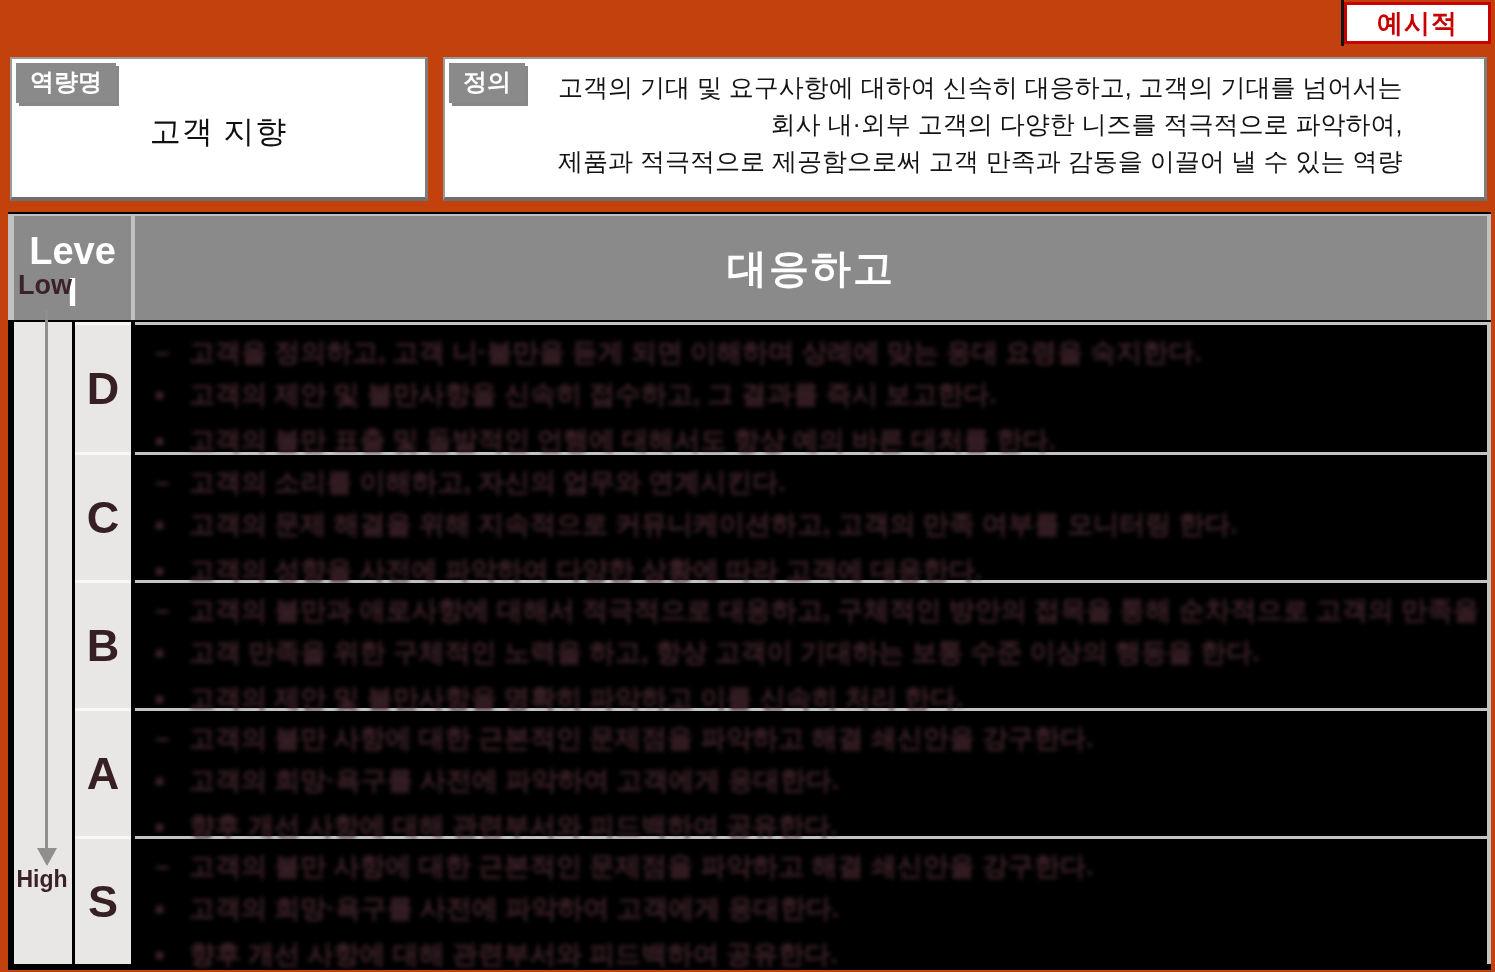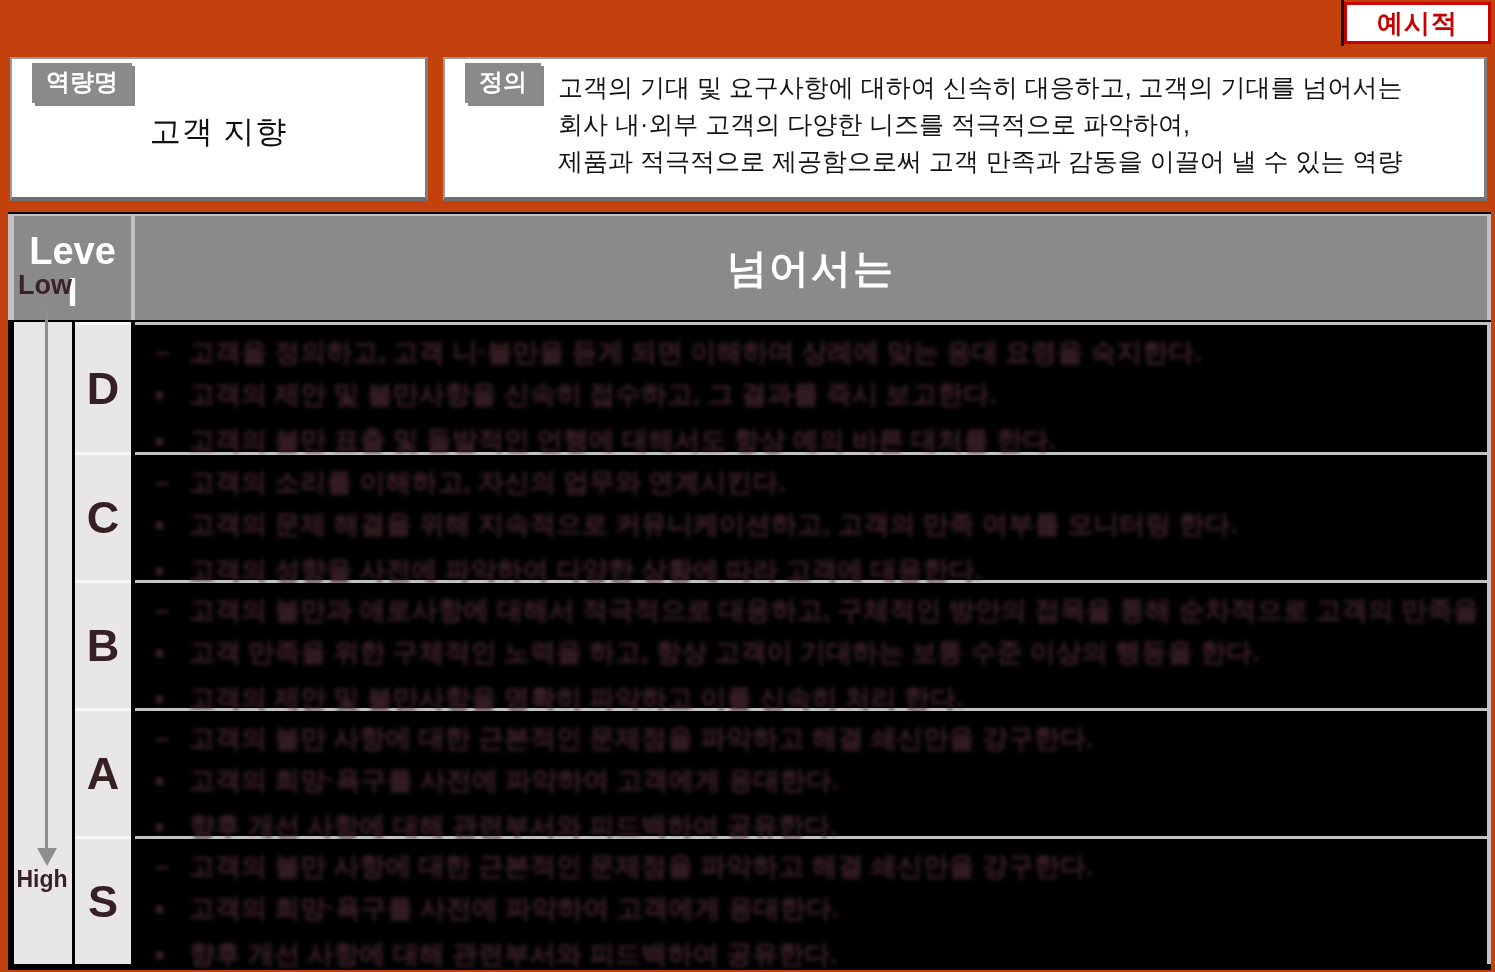--- a/index.html
+++ b/index.html
@@ -9,22 +9,22 @@
   
   .top-sliver{position:absolute;left:1341px;top:0;width:3px;height:46px;background:#151515;}
   .badge{position:absolute;left:1344px;top:2px;width:141px;height:36px;background:#fff;
          border:3px solid #c80000;display:flex;align-items:center;justify-content:center;}
   .badge span{color:#c80000;font-weight:bold;font-size:26px;letter-spacing:1px;}
 
   
   .hbox{position:absolute;top:57px;height:138px;background:#fff;border:2px solid #9a9a9a;
         border-bottom:4px solid #6e6e6e;border-right:3px solid #7d7d7d;}
   .hbox.comp{left:10px;width:413px;}
-  .hbox.def{left:443px;width:1039px;}
-  .glabel{position:absolute;left:20px;top:4px;background:#8a8a8a;color:#fff;font-weight:bold;
+  .hbox.def{left:443px;width:1039px;text-align:right;}
+  .glabel{position:absolute;left:4px;top:4px;background:#8a8a8a;color:#fff;font-weight:bold;
           font-size:24px;padding:3px 14px 5px 14px;box-shadow:3px 3px 0 rgba(70,70,70,.65);}
   .comp-name{position:absolute;left:0;top:52px;width:100%;text-align:center;color:#111;
              font-weight:normal;font-size:31px;letter-spacing:1px;}
   .def-text{position:absolute;left:113px;top:10px;color:#141414;font-size:25px;line-height:37px;}
 
   
   .tbl{position:absolute;left:8px;top:212px;width:1483px;height:758px;background:#000;}
   .hdr-strip{position:absolute;left:0;top:2px;width:1483px;height:106px;background:#c2c2c2;}
   .hdr-cell{position:absolute;top:4px;height:104px;background:#8a8a8a;}
   .hdr-level{left:6px;width:117px;}
@@ -79,21 +79,21 @@
     </div>
   </div>
 
   <div class="tbl">
     <div class="hdr-strip"></div>
 
     <div class="hdr-cell hdr-level">
       <span class="lvl-word">Level</span>
     </div>
     <div class="hdr-cell hdr-behav">
-      <span>넘어서는</span>
+      <span>대응하고</span>
     </div>
 
     <div class="low-label">Low</div>
 
     <div class="arrow-col"></div>
     <div class="lvlcol-strip"></div>
     <div class="content-strip"></div>
 
     <div class="arrow-line"></div>
     <div class="arrow-head"></div>

